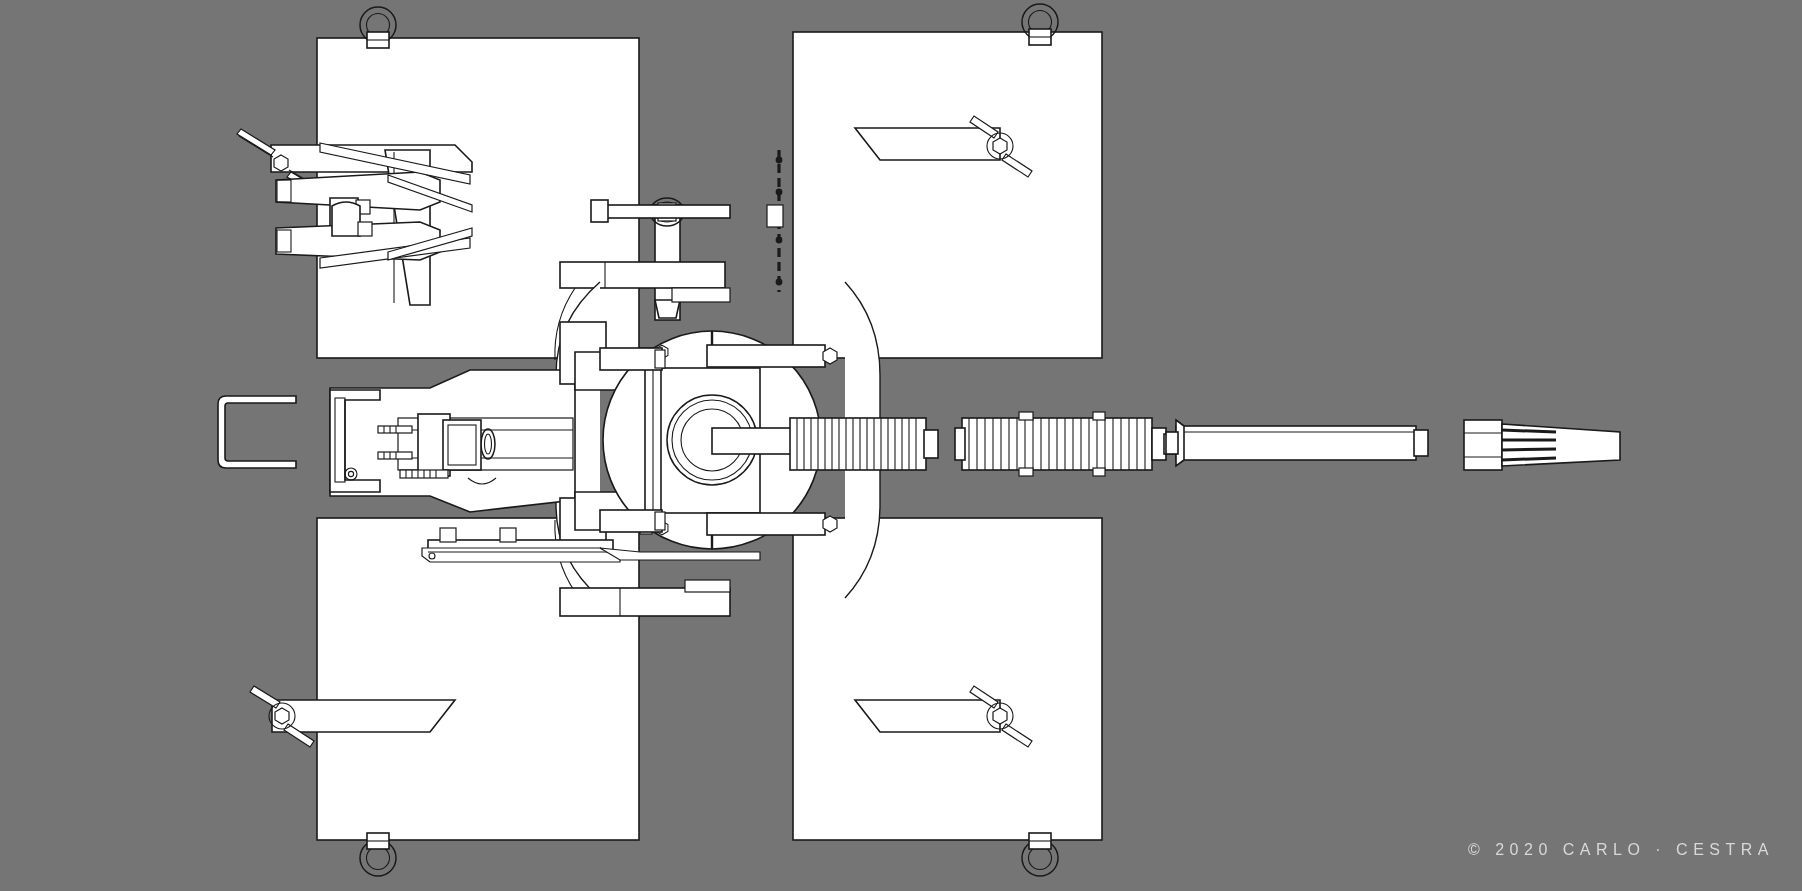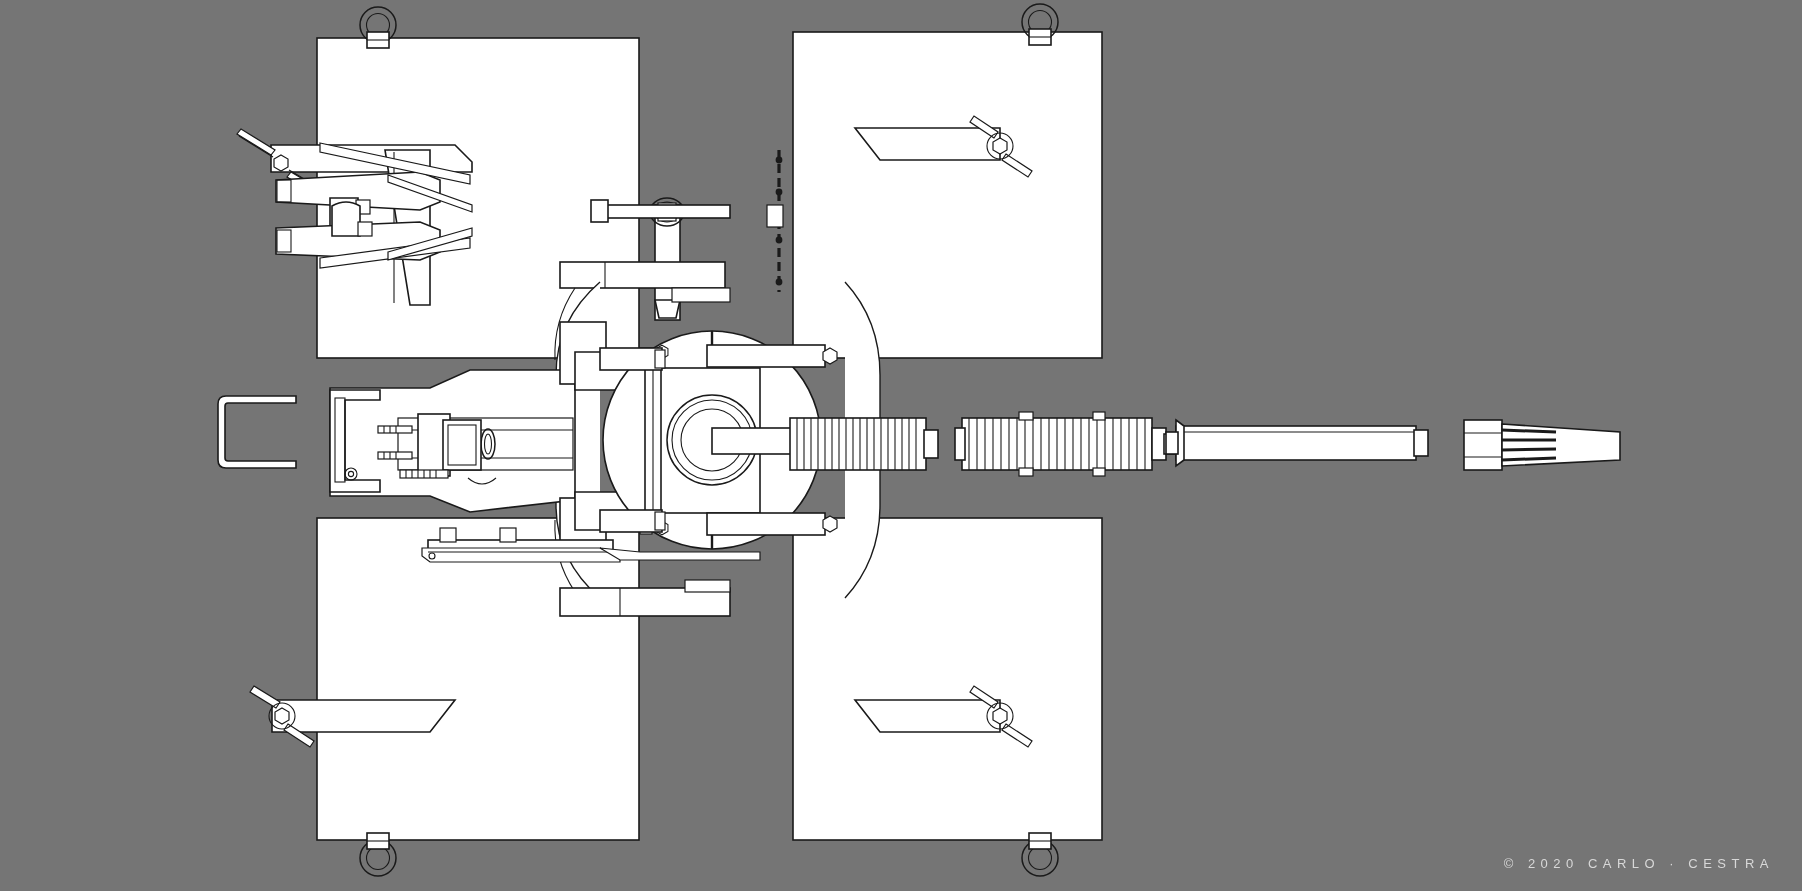--- a/index.html
+++ b/index.html
@@ -8,23 +8,23 @@
     width:1802px;height:891px;
     background:#757575;
     font-family:"Liberation Sans", sans-serif;
     overflow:hidden;
     position:relative;
   }
   #stage{position:absolute;inset:0;}
   svg.dw{position:absolute;left:0;top:0;width:1802px;height:891px;display:block;}
   .copyright{
     position:absolute;
-    right:28px;bottom:20px;
+    right:28px;bottom:32px;
     color:#d8d8d8;
-    font-size:13px;
+    font-size:16px;
     letter-spacing:5.5px;
     font-family:"Liberation Sans", sans-serif;
     white-space:nowrap;
     user-select:none;
   }
   
   .fillw{fill:#ffffff;stroke:#1a1a1a;stroke-width:1.6;}
   .fillw2{fill:#ffffff;stroke:#1a1a1a;stroke-width:1.2;}
   .thin{fill:none;stroke:#1a1a1a;stroke-width:1.1;}
   .dk{fill:#1a1a1a;stroke:none;}

